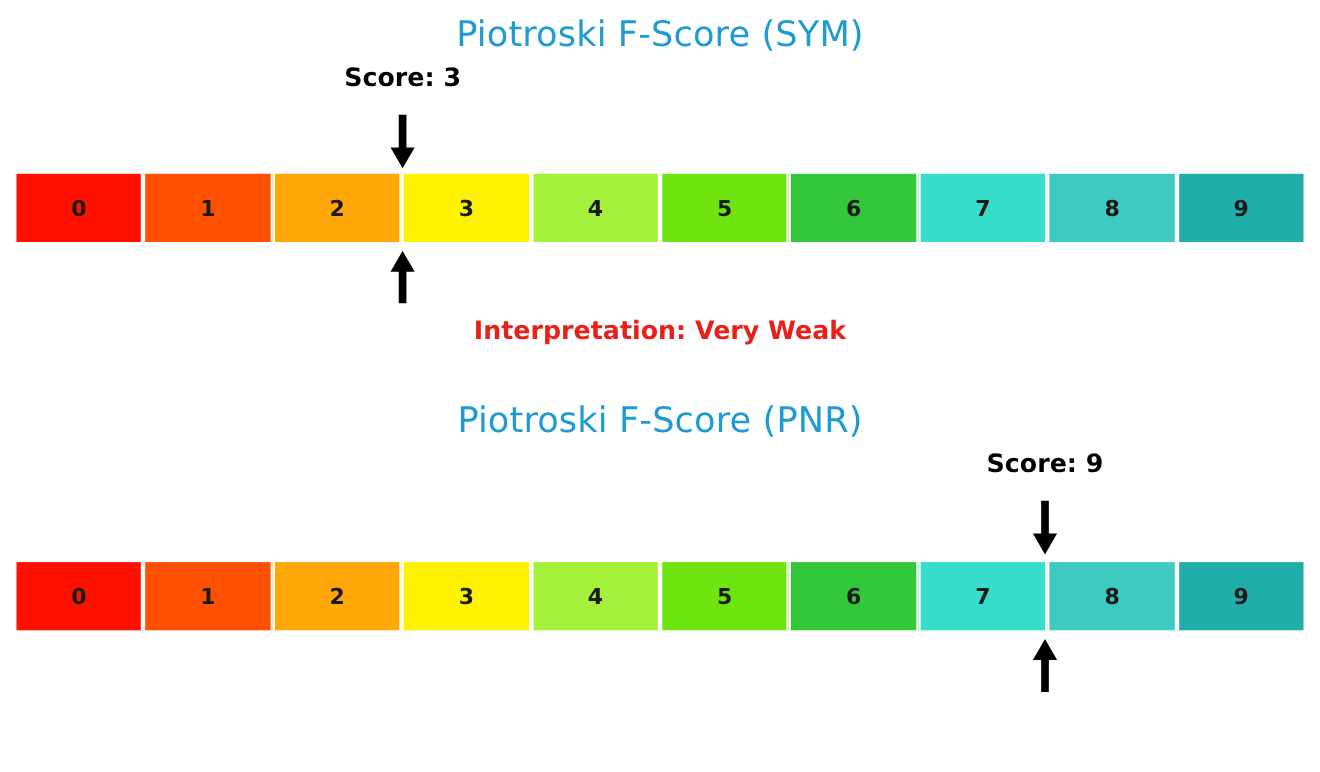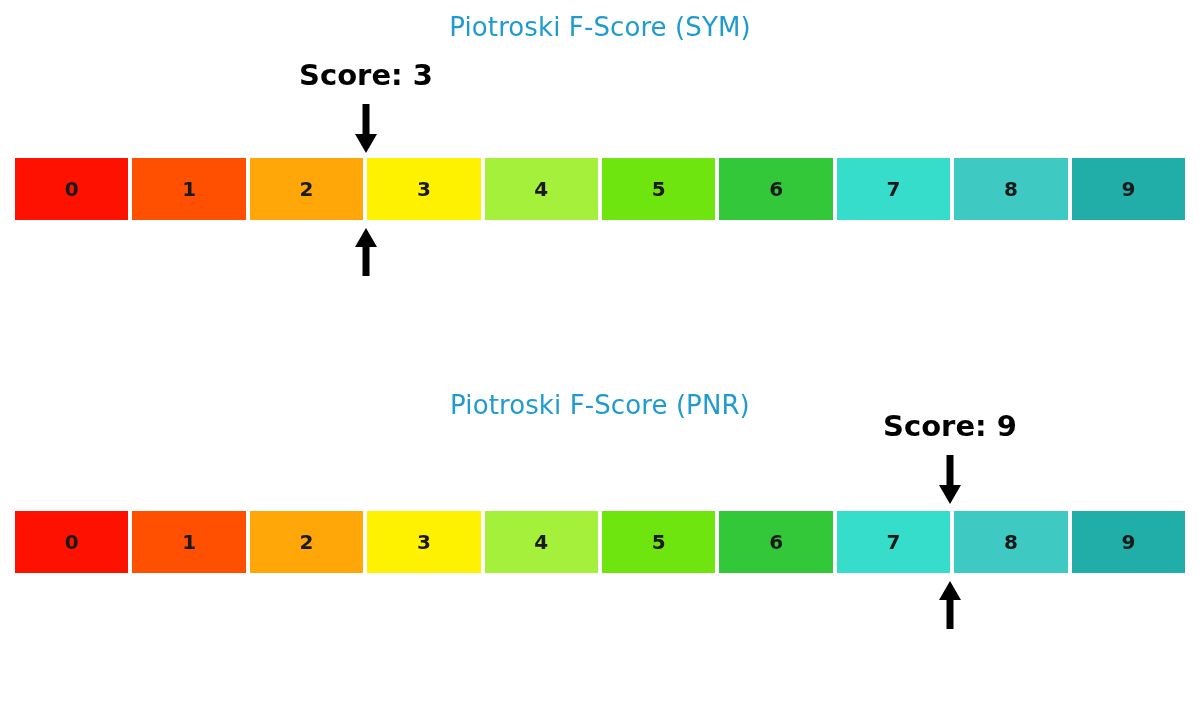--- a/index.html
+++ b/index.html
@@ -21,33 +21,33 @@
   }
   #panel-sym { top: 0px; height: 351px; }
   #panel-pnr { top: 351px; height: 351px; }
 
   .panel-title {
     position: absolute;
     left: 0;
     width: 1200px;
     text-align: center;
     font-family: "DejaVu Sans", sans-serif;
-    font-size: 26px;
+    font-size: 32px;
     font-weight: 400;
     color: #1f9bd1;
     letter-spacing: 0.1px;
     white-space: nowrap;
   }
   #panel-sym .panel-title { top: 12px; }
-  #panel-pnr .panel-title { top: 12px; margin-top: 27px; }
+  #panel-pnr .panel-title { top: 12px; }
 
   .score-label {
     position: absolute;
     font-family: "DejaVu Sans", sans-serif;
-    font-size: 29px;
+    font-size: 23px;
     font-weight: bold;
     color: #000000;
     white-space: nowrap;
     transform: translateX(-50%);
   }
 
   .arrow {
     position: absolute;
     width: 30px;
     transform: translateX(-50%);
@@ -137,20 +137,21 @@
         <span>9</span>
       </div>
   </div>
 
   <div class="arrow" style="top: 228px; left: 366px;">
     <svg width="30" height="48" viewBox="0 0 30 48">
       <polygon points="15,0 26,19 18.5,19 18.5,48 11.5,48 11.5,19 4,19" fill="#000000"></polygon>
     </svg>
   </div>
 
+  <div class="interpretation" style="top: 288px; color:#E8201A;">Interpretation: Very Weak</div>
 </div>
 
 <div class="gauge-panel" id="panel-pnr">
 
   <div class="panel-title">Piotroski F-Score (PNR)</div>
 
   <div class="score-label" style="top: 58px; left: 950px;">Score: 9</div>
 
   <div class="arrow" style="top: 104px; left: 950px;">
     <svg width="30" height="50" viewBox="0 0 30 50">

